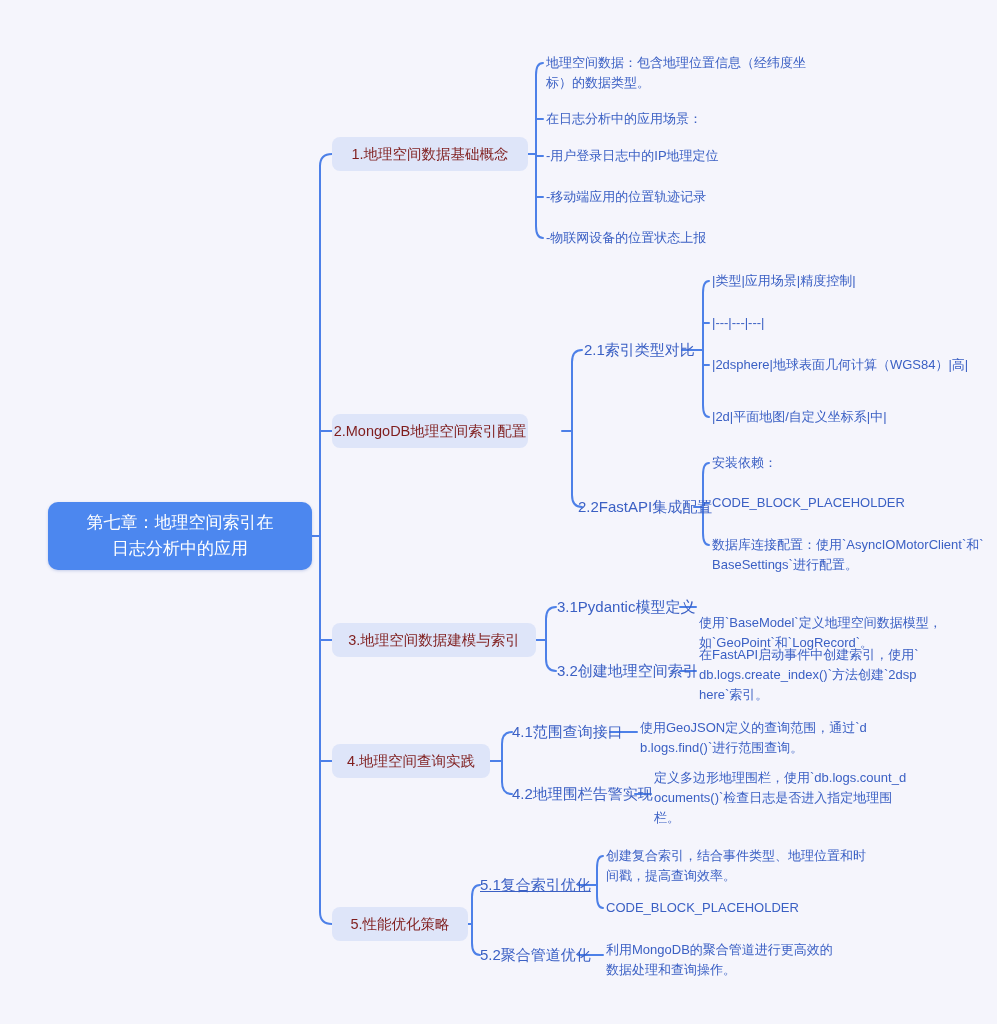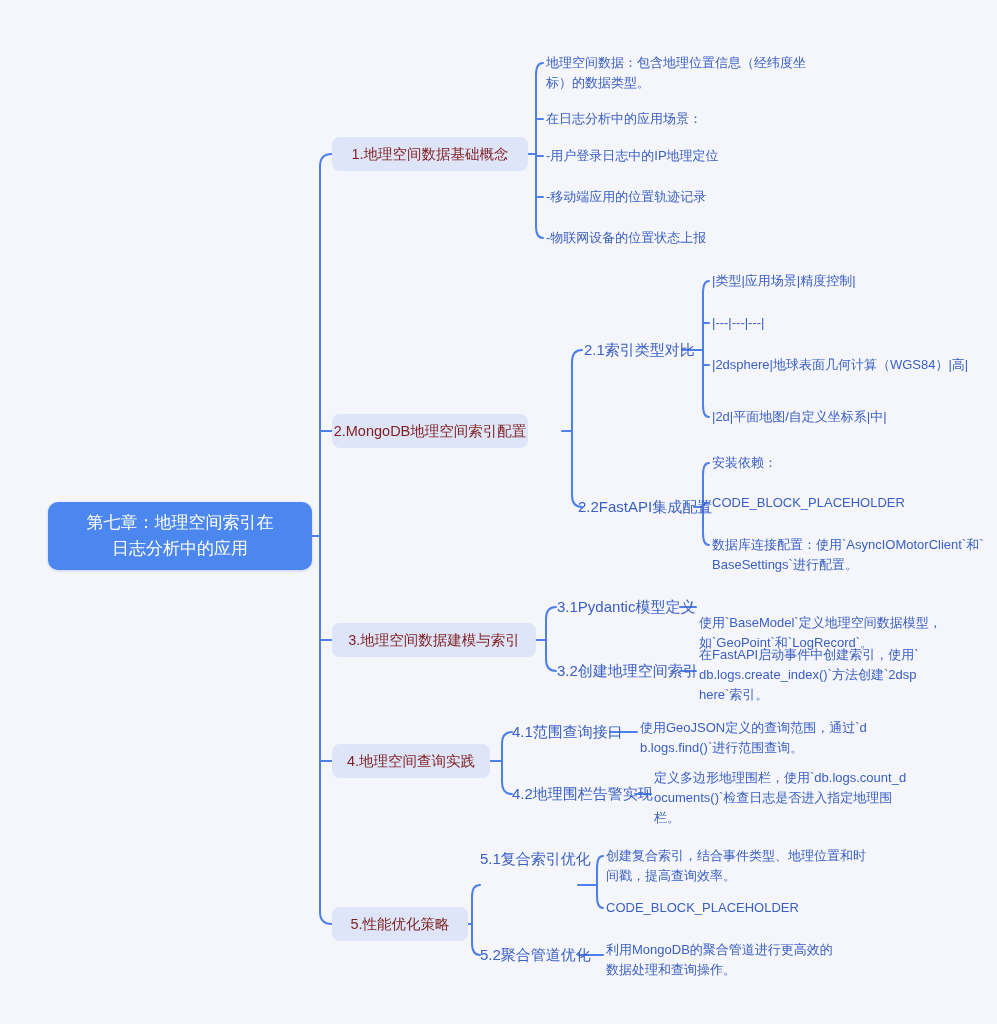--- a/index.html
+++ b/index.html
@@ -101,20 +101,20 @@
 
   <div class="leaf" style="left:699px;top:597px;width:243px;margin-top:16px;">使用`BaseModel`定义地理空间数据模型，如`GeoPoint`和`LogRecord`。</div>
   <div class="leaf" style="left:699px;top:645px;width:220px;">在FastAPI启动事件中创建索引，使用`db.logs.create_index()`方法创建`2dsphere`索引。</div>
 
   <div class="sub-label" style="left:512px;top:722px;">4.1范围查询接口</div>
   <div class="sub-label" style="left:512px;top:784px;">4.2地理围栏告警实现</div>
 
   <div class="leaf" style="left:640px;top:718px;width:237px;">使用GeoJSON定义的查询范围，通过`db.logs.find()`进行范围查询。</div>
   <div class="leaf" style="left:654px;top:768px;width:258px;">定义多边形地理围栏，使用`db.logs.count_documents()`检查日志是否进入指定地理围栏。</div>
 
-  <div class="sub-label" style="left:480px;top:849px;">5.1复合索引优化</div>
+  <div class="sub-label" style="left:480px;top:875px;text-decoration:underline;">5.1复合索引优化</div>
   <div class="sub-label" style="left:480px;top:945px;">5.2聚合管道优化</div>
 
   <div class="leaf" style="left:606px;top:846px;width:268px;">创建复合索引，结合事件类型、地理位置和时间戳，提高查询效率。</div>
   <div class="leaf" style="left:606px;top:898px;width:268px;">CODE_BLOCK_PLACEHOLDER</div>
   <div class="leaf" style="left:606px;top:940px;width:235px;">利用MongoDB的聚合管道进行更高效的数据处理和查询操作。</div>
 
 </div>
 
 </body></html>

